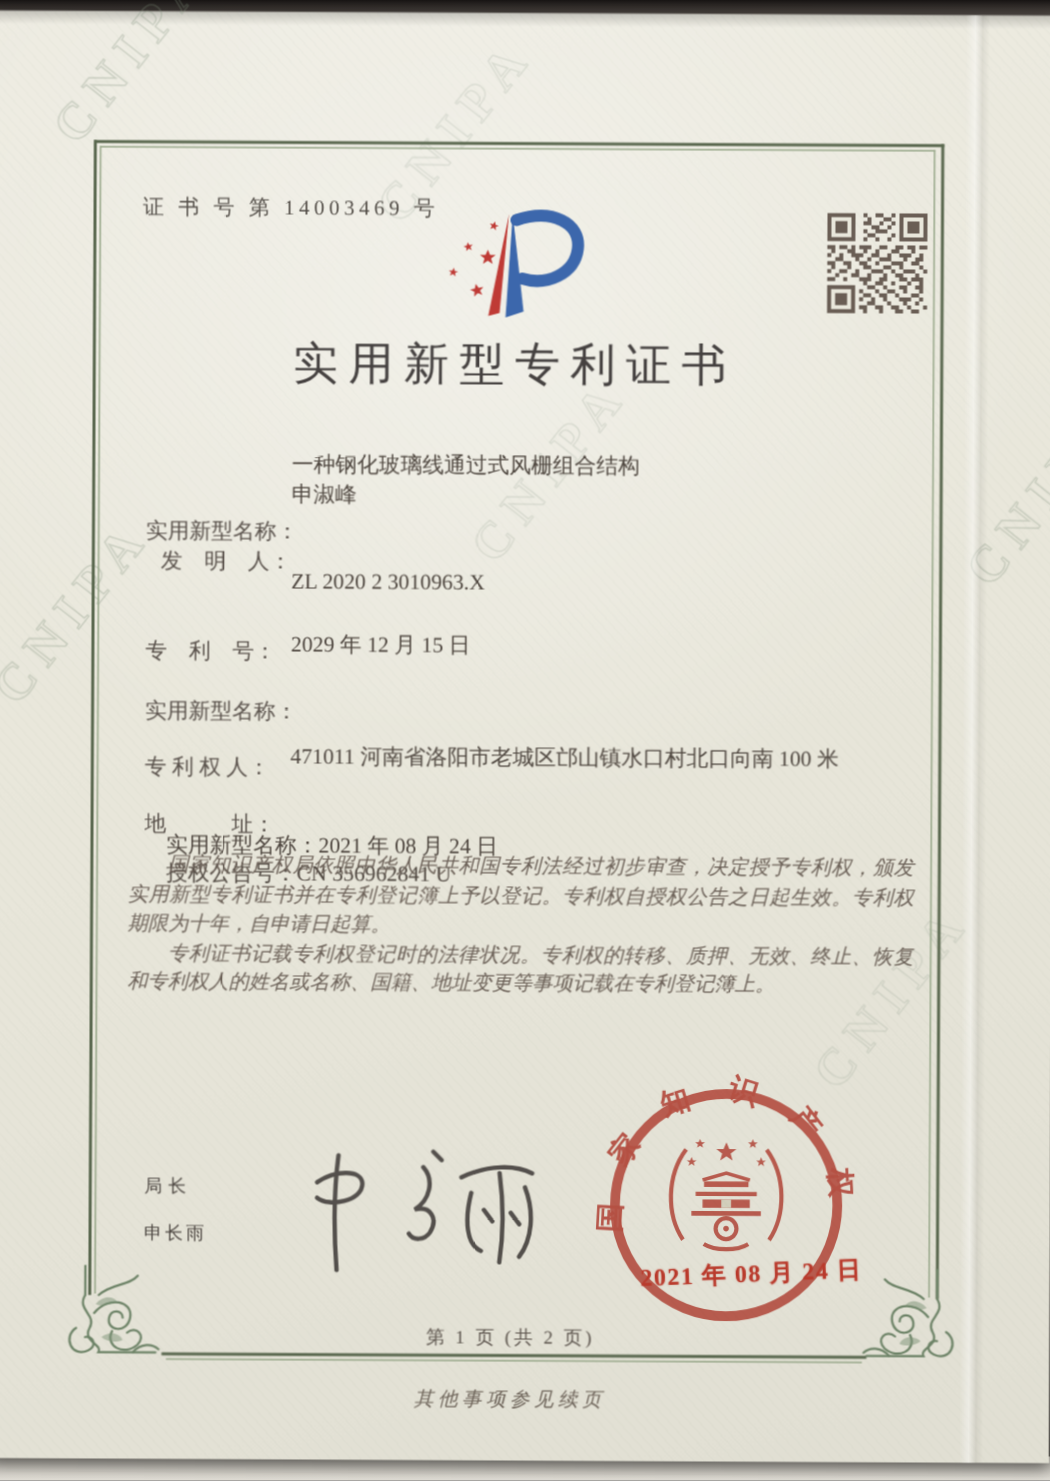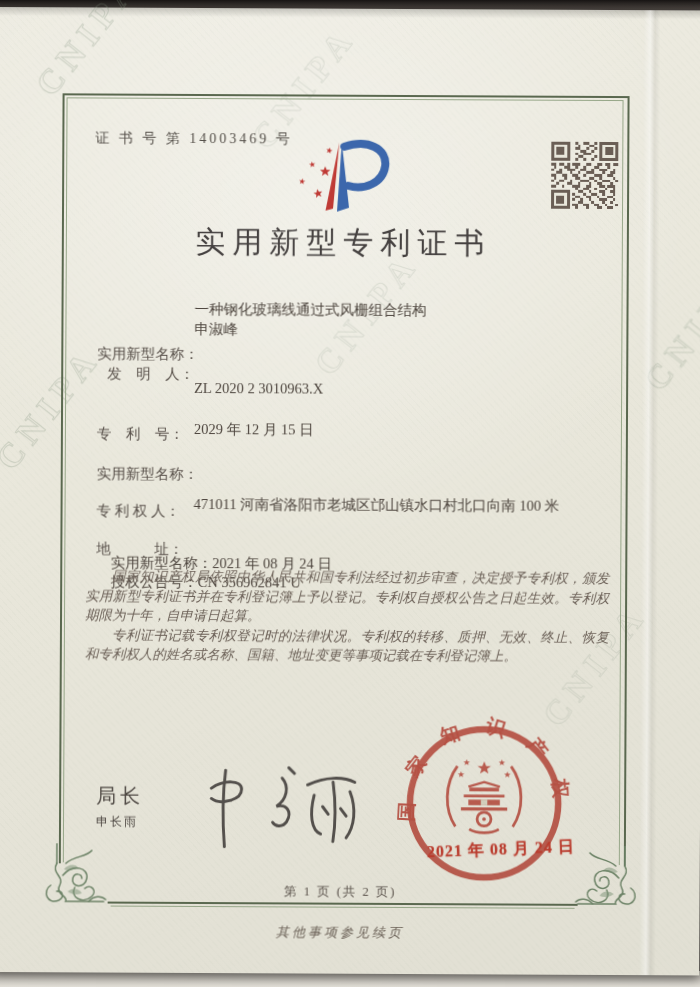--- a/index.html
+++ b/index.html
@@ -48,21 +48,21 @@
   .field{position:absolute;left:103px;display:flex;font-size:14.5px;color:#4e463f;}
   .f-label{width:97px;white-space:pre;color:#58504a;flex:none;margin-top:45px;}
   .f-value{white-space:pre;}
   .grant-row{position:absolute;left:103px;top:529px;font-size:14.5px;color:#4e463f;white-space:pre;}
   .grant-pair1{display:inline-block;width:276px;}
   
   .paras{position:absolute;left:92px;top:559px;width:524px;font-size:13.5px;line-height:19.5px;
     color:#6b6057;font-style:italic;text-align:justify;}
   .paras p{margin:0;text-indent:2em;}
   
-  .officer-title{position:absolute;left:104px;top:775px;font-size:20px;letter-spacing:4px;color:#4c4641;}
+  .officer-title{position:absolute;left:104px;top:775px;font-size:12px;letter-spacing:4px;color:#4c4641;}
   .officer-name{position:absolute;left:104px;top:806px;font-size:12px;letter-spacing:2px;color:#4c4641;}
   .signature{position:absolute;left:207px;top:748px;width:165px;height:100px;}
   
   .seal{position:absolute;left:404px;top:706px;width:176px;height:176px;opacity:0.9;mix-blend-mode:multiply;}
   .seal-date{position:absolute;left:424px;top:830px;width:170px;text-align:center;
     font-size:16px;font-weight:600;letter-spacing:1px;color:#b93a2c;
     transform:rotate(-2.5deg);text-shadow:0 0 1px rgba(185,58,44,0.55);}
   
   .page-info{position:absolute;left:67px;width:563px;top:875px;text-align:center;
     font-size:12.5px;letter-spacing:2px;color:#5a524b;}

